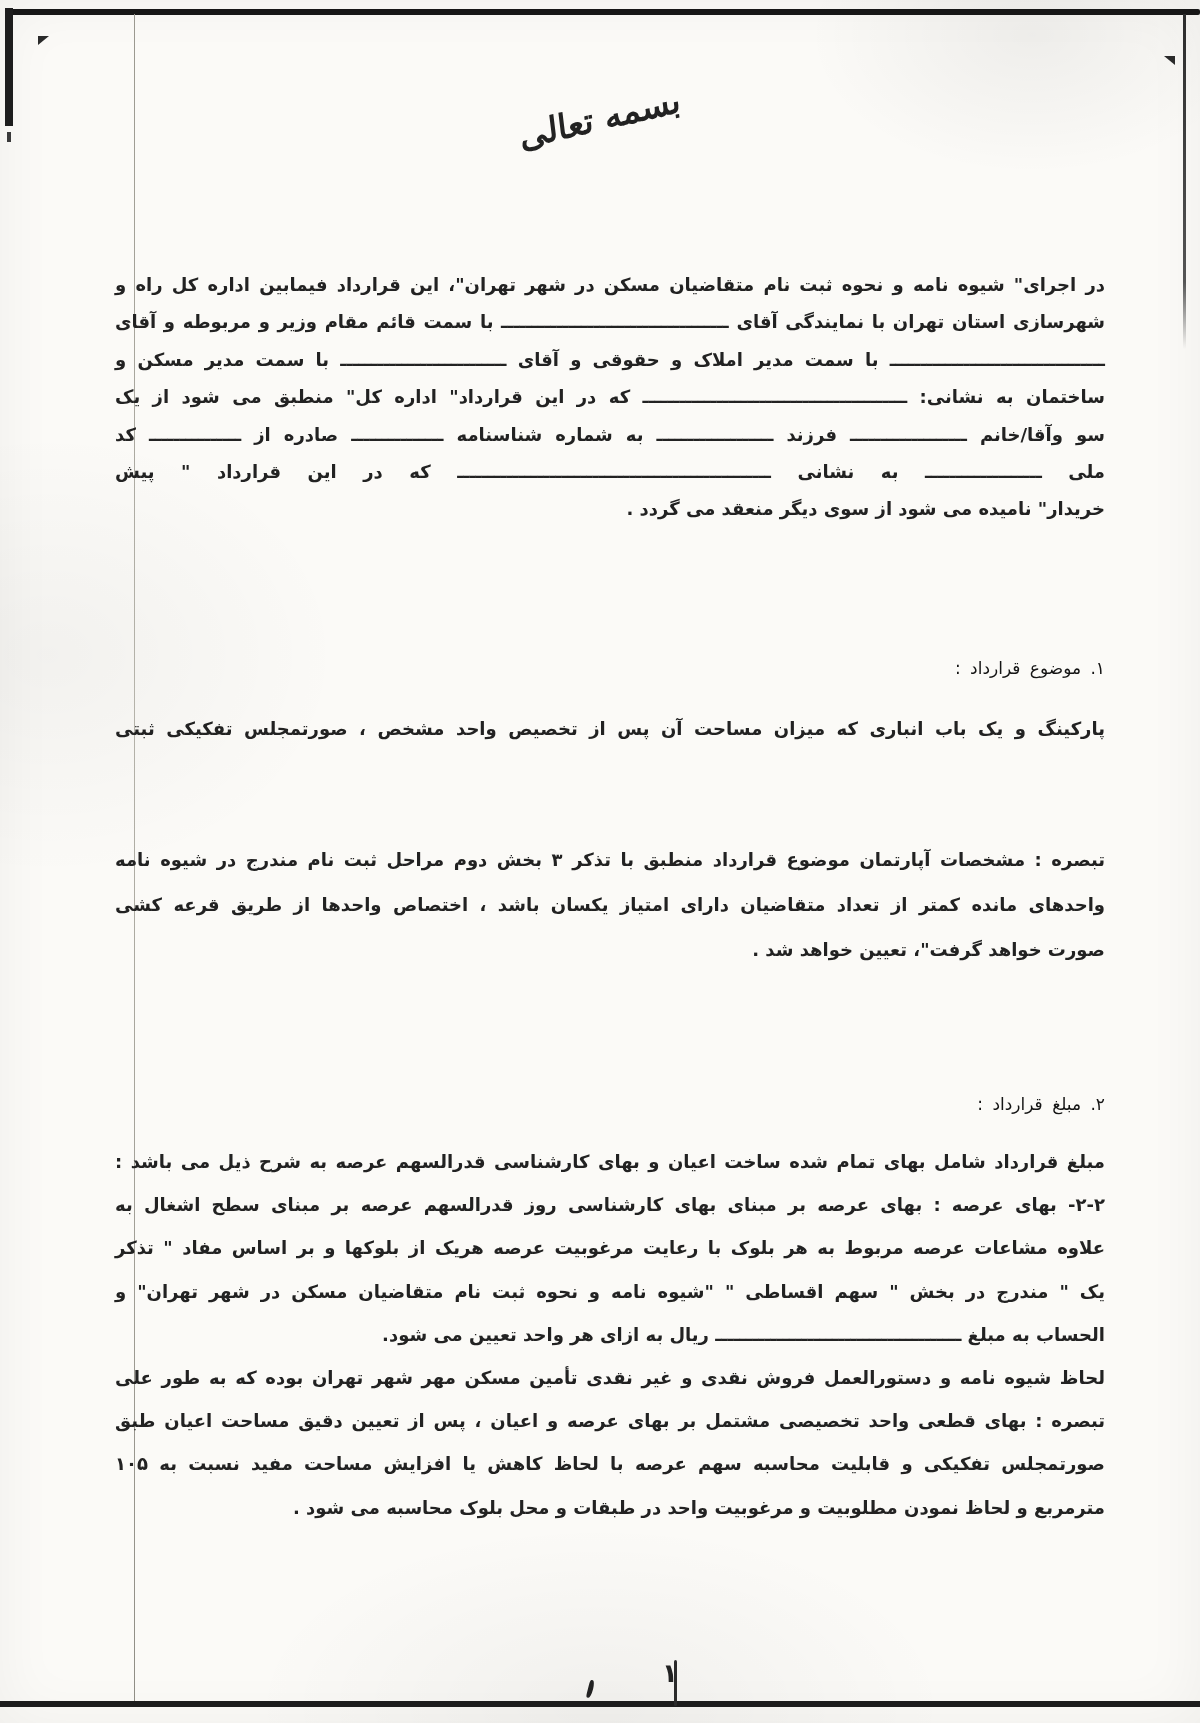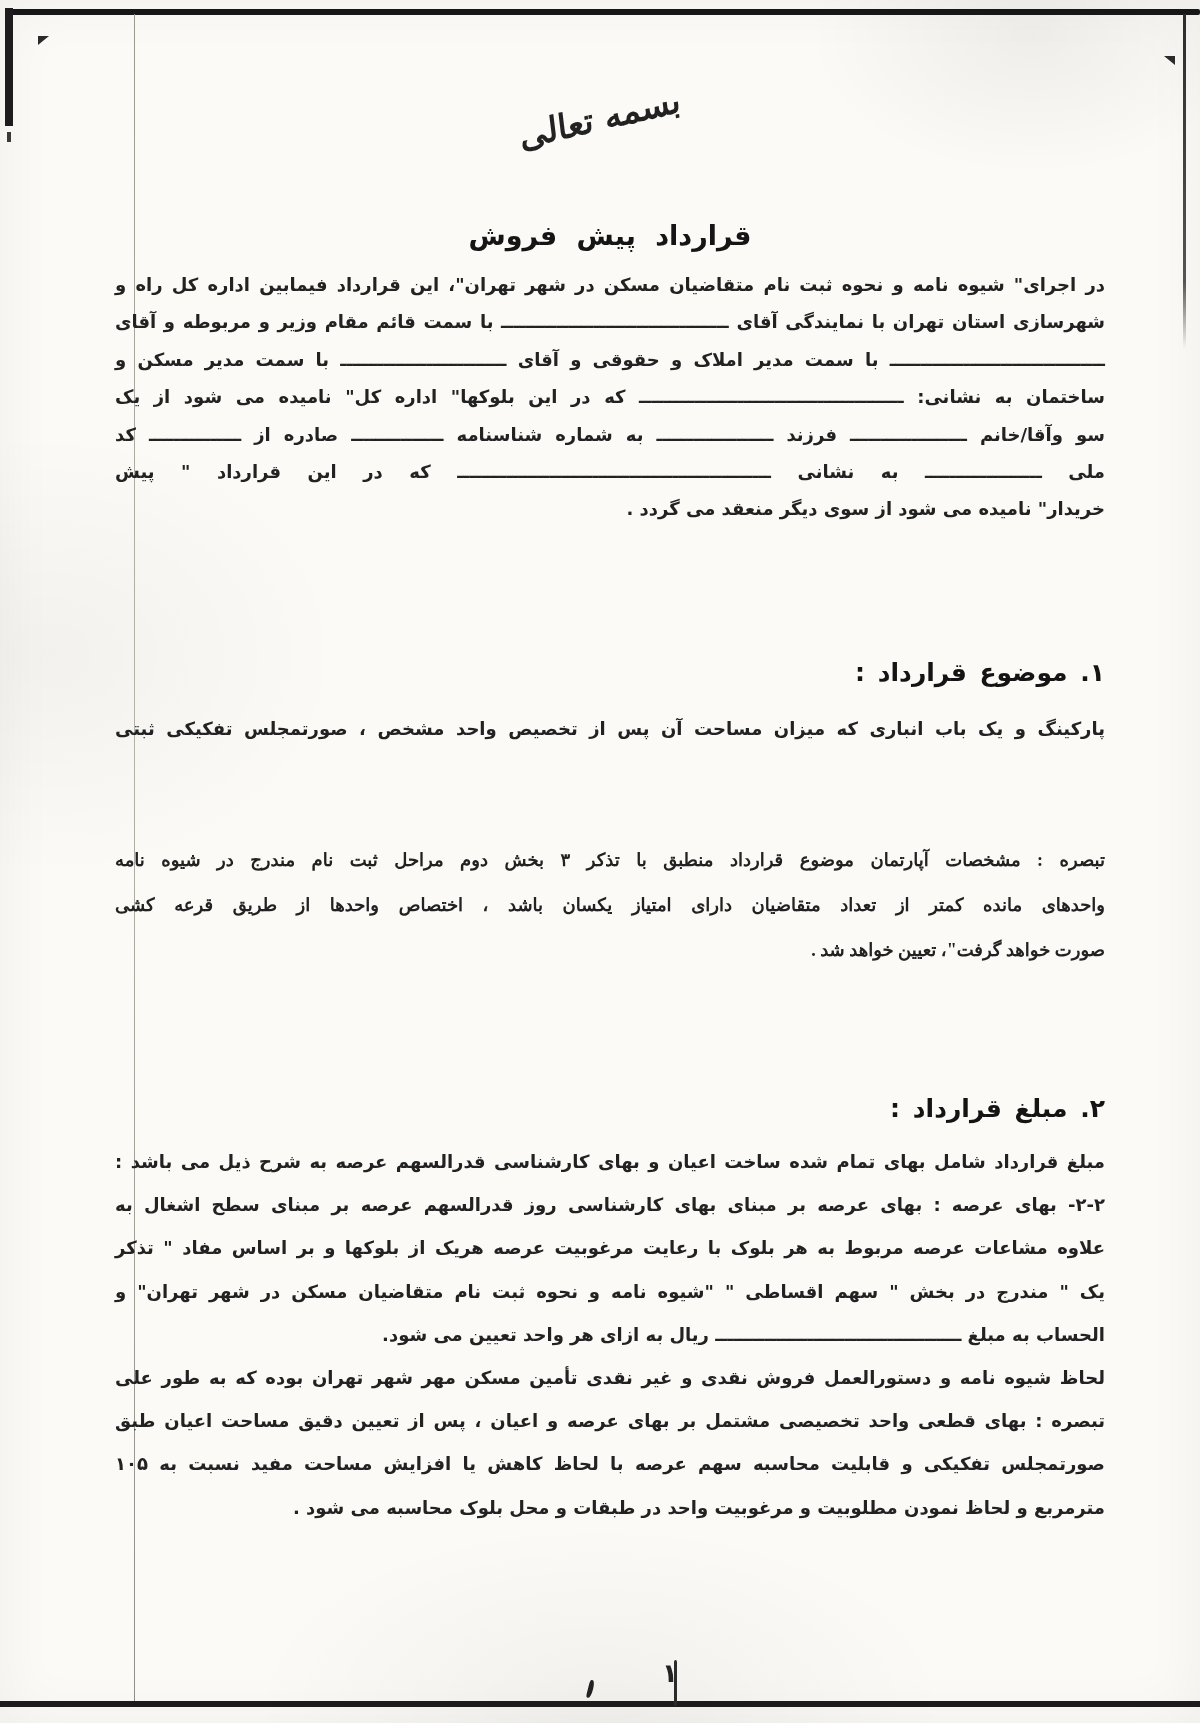--- a/index.html
+++ b/index.html
@@ -45,26 +45,26 @@
 
   .block{position:absolute;right:95px;width:990px;}
   .line{
     font-size:18px;font-weight:bold;color:#222;
     text-align:justify;text-align-last:justify;
     letter-spacing:0;
   }
   .line.last{text-align-last:right;}
   .intro{top:266px;}   .intro .line{line-height:37.4px;height:37.4px;}
   .sec1body{top:708px;} .sec1body .line{line-height:42.6px;height:42.6px;}
-  .sec1note{top:838px;} .sec1note .line{line-height:44.8px;height:44.8px;font-family:Liberation Serif, serif;}
+  .sec1note{top:838px;} .sec1note .line{line-height:44.8px;height:44.8px;}
   .sec2body{top:1140px;} .sec2body .line{line-height:43.2px;height:43.2px;}
 
   .sec-heading{
     position:absolute;right:95px;width:990px;margin:0;
-    font-size:25px;font-weight:bold;color:#141414;text-align:right;word-spacing:4px;
+    font-size:17px;font-weight:normal;color:#141414;text-align:right;word-spacing:4px;
   }
   .h1pos{top:658px;}
   .h2pos{top:1094px;}
 
   .page-number{
     position:absolute;top:1658px;left:640px;width:60px;
     text-align:center;font-size:26px;font-weight:bold;color:#222;
   }
 </style>
 </head>
@@ -78,27 +78,26 @@
   <div class="fold-line"></div>
   <div class="scan-right-line"></div>
   <div class="scan-bottom"></div>
   <div class="mark-tl"></div>
   <div class="mark-tr"></div>
   <div class="ink-tick"></div>
   <div class="ink-comma"></div>
 
   <div class="bismillah">بسمه تعالی</div>
 
-  <h1 class="doc-title">قرارداد پیش فروش</h1>
 
   <div class="block intro">
     <div class="line">در اجرای" شیوه نامه و نحوه ثبت نام متقاضیان مسکن در شهر تهران"، این قرارداد فیمابین اداره کل راه و</div>
     <div class="line">شهرسازی استان تهران با نمایندگی آقای ـــــــــــــــــــــــــــــــــــــ با سمت قائم مقام وزیر و مربوطه و آقای</div>
     <div class="line">ـــــــــــــــــــــــــــــــــــ با سمت مدیر املاک و حقوقی و آقای ـــــــــــــــــــــــــــ با سمت مدیر مسکن و</div>
-    <div class="line">ساختمان به نشانی: ـــــــــــــــــــــــــــــــــــــــــــ که در این بلوکها" اداره کل" نامیده می شود از یک</div>
+    <div class="line">ساختمان به نشانی: ـــــــــــــــــــــــــــــــــــــــــــ که در این قرارداد" اداره کل" منطبق می شود از یک</div>
     <div class="line">سو وآقا/خانم ـــــــــــــــــــ فرزند ـــــــــــــــــــ به شماره شناسنامه ـــــــــــــــ صادره از ـــــــــــــــ کد</div>
     <div class="line">ملی ـــــــــــــــــــ به نشانی ـــــــــــــــــــــــــــــــــــــــــــــــــــ که در این قرارداد " پیش</div>
     <div class="line last">خریدار" نامیده می شود از سوی دیگر منعقد می گردد .</div>
   </div>
 
   <h2 class="sec-heading h1pos">۱. موضوع قرارداد :</h2>
 
   <div class="block sec1body">
     <div class="line">پارکینگ و یک باب انباری که میزان مساحت آن پس از تخصیص واحد مشخص ، صورتمجلس تفکیکی ثبتی</div>
   </div>

